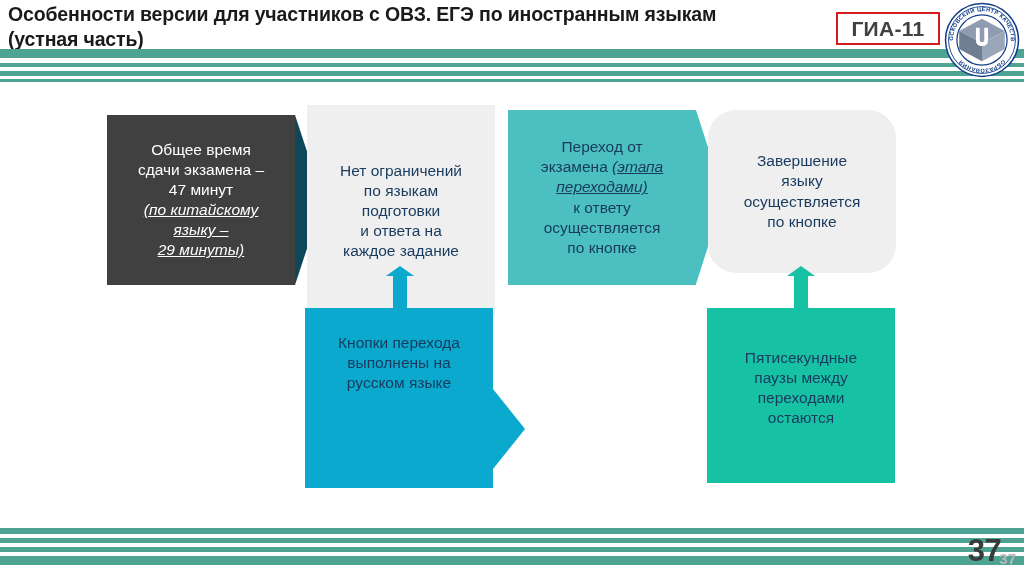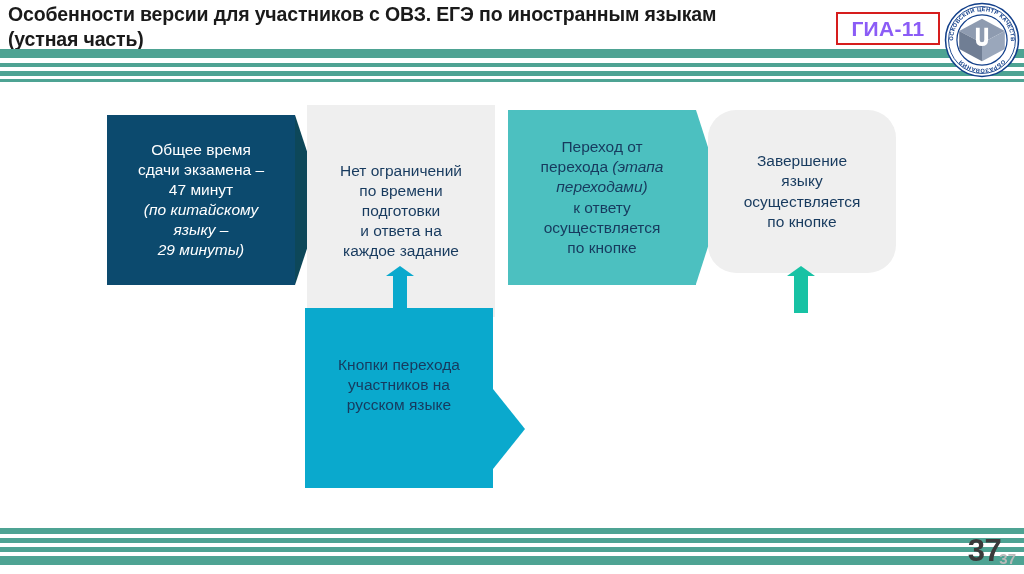--- a/index.html
+++ b/index.html
@@ -34,21 +34,21 @@
   }
 
   .gia-badge {
     position: absolute;
     left: 836px;
     top: 12px;
     width: 104px;
     height: 33px;
     border: 2px solid #d61d1d;
     background: #ffffff;
-    color: #8b5cf6;
+    color: #404040;
     font-size: 21px;
     font-weight: bold;
     letter-spacing: 0.3px;
     display: flex;
     align-items: center;
     justify-content: center;
     box-sizing: border-box;
     z-index: 6;
   }
 
@@ -138,26 +138,26 @@
     display: flex;
     align-items: center;
     justify-content: center;
     text-align: center;
     font-size: 15.5px;
     line-height: 1.30;
     color: #173a5e;
     padding: 4px 10px;
   }
   .node .txt { width: 100%; white-space: pre-line; }
-  .node em { font-style: italic; }
+  .node em { font-style: italic; text-decoration: underline; }
 
   
   .n1 {
     left: 107px; top: 20px; width: 188px; height: 170px;
-    background: #0c4a6e;
+    background: #404040;
     color: #ffffff;
     font-size: 15.5px;
   }
   .n1-tip {
     position: absolute;
     left: 295px; top: 20px;
     width: 0; height: 0;
     border-top: 85px solid transparent;
     border-bottom: 85px solid transparent;
     border-left: 28px solid #0d4759;
@@ -223,21 +223,21 @@
     border-left: 14px solid transparent;
     border-right: 14px solid transparent;
     border-bottom: 10px solid #17c2a4;
   }
 
   
   .n5 {
     left: 305px; top: 213px; width: 188px; height: 180px;
     background: #0aa9cd;
     align-items: flex-start;
-    padding-top: 47px;
+    padding-top: 25px;
   }
   .n5-tip {
     position: absolute;
     left: 493px; top: 294px;
     width: 0; height: 0;
     border-top: 40px solid transparent;
     border-bottom: 40px solid transparent;
     border-left: 32px solid #0aa9cd;
   }
 
@@ -290,40 +290,43 @@
   </div>
 
   <div class="diagram">
 
     <div class="node n1">
       <div class="txt"><span>Общее время</span><br><span>сдачи экзамена –</span><br><span>47 минут</span><br><em>(по китайскому</em><br><em>языку –</em><br><em>29 минуты)</em></div>
     </div>
     <div class="n1-tip"></div>
 
     <div class="node n2">
-      <div class="txt"><span>Нет ограничений</span><br><span>по времени</span><br><span>подготовки</span><br><span>и ответа на</span><br><span>каждое задание</span></div>
+      <div class="txt"><span>Нет ограничений</span><br><span>по языкам</span><br><span>подготовки</span><br><span>и ответа на</span><br><span>каждое задание</span></div>
     </div>
 
     <div class="node n3">
-      <div class="txt"><span>Переход от</span><br><span>перехода </span><em>(этапа</em><br><em>переходами)</em><br><span>к  ответу</span><br><span>осуществляется</span><br><span>по кнопке</span></div>
+      <div class="txt"><span>Переход от</span><br><span>экзамена </span><em>(этапа</em><br><em>переходами)</em><br><span>к  ответу</span><br><span>осуществляется</span><br><span>по кнопке</span></div>
     </div>
     <div class="n3-tip"></div>
 
     <div class="node n4">
       <div class="txt"><span>Завершение</span><br><span>языку</span><br><span>осуществляется</span><br><span>по кнопке</span></div>
     </div>
 
     <div class="conn-cyan"></div>
     <div class="conn-green"></div>
 
     <div class="node n5">
-      <div class="txt"><span>Кнопки перехода</span><br><span>участников на</span><br><span>русском языке</span></div>
+      <div class="txt"><span>Кнопки перехода</span><br><span>выполнены на</span><br><span>русском языке</span></div>
     </div>
     <div class="n5-tip"></div>
 
+    <div class="node n6">
+      <div class="txt"><span>Пятисекундные</span><br><span>паузы между</span><br><span>переходами</span><br><span>остаются</span></div>
+    </div>
 
   </div>
 
   <div class="fstripes">
     <div class="bar fs1"></div>
     <div class="bar fs2"></div>
     <div class="bar fs3"></div>
     <div class="bar fs4"></div>
   </div>
 

